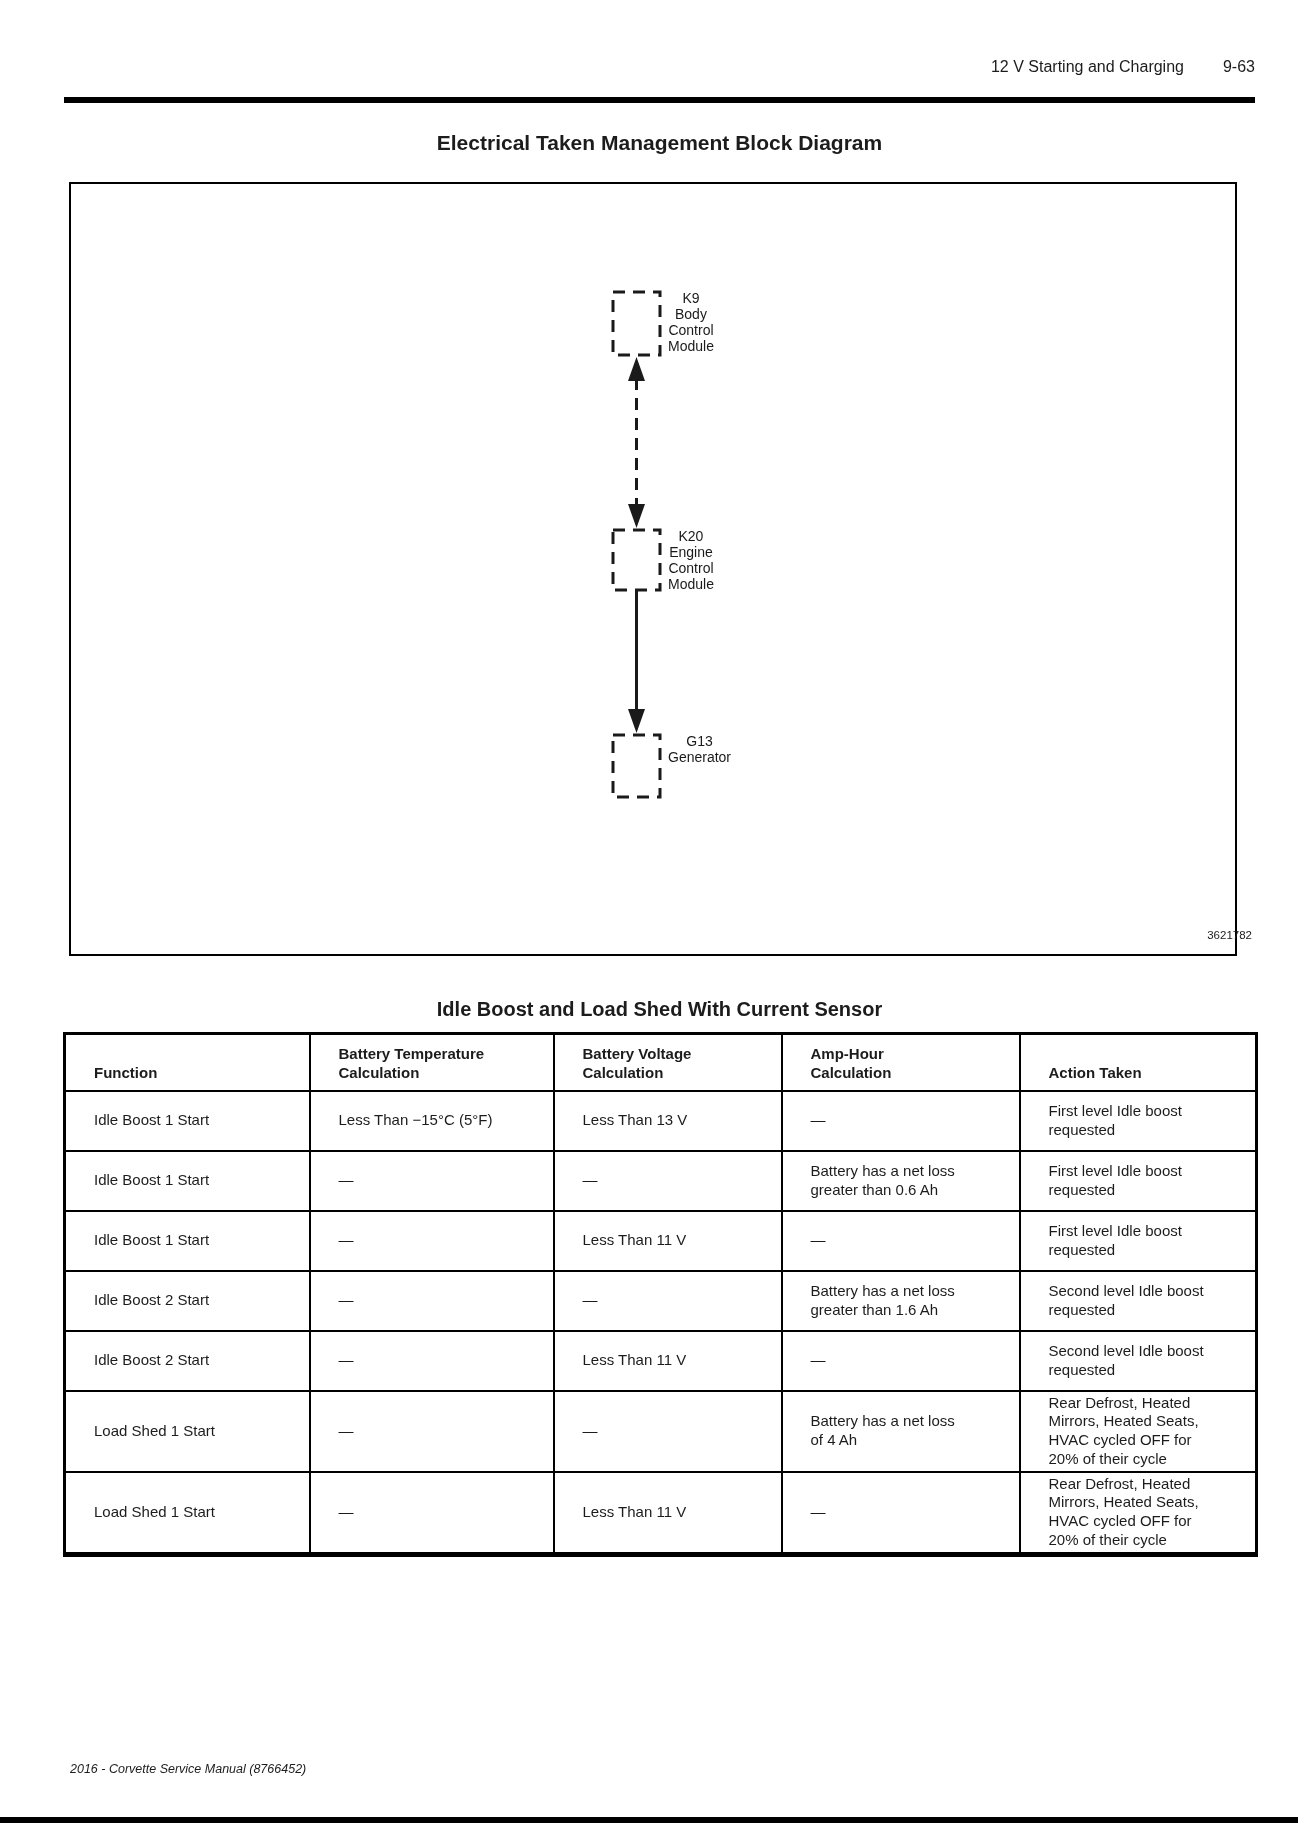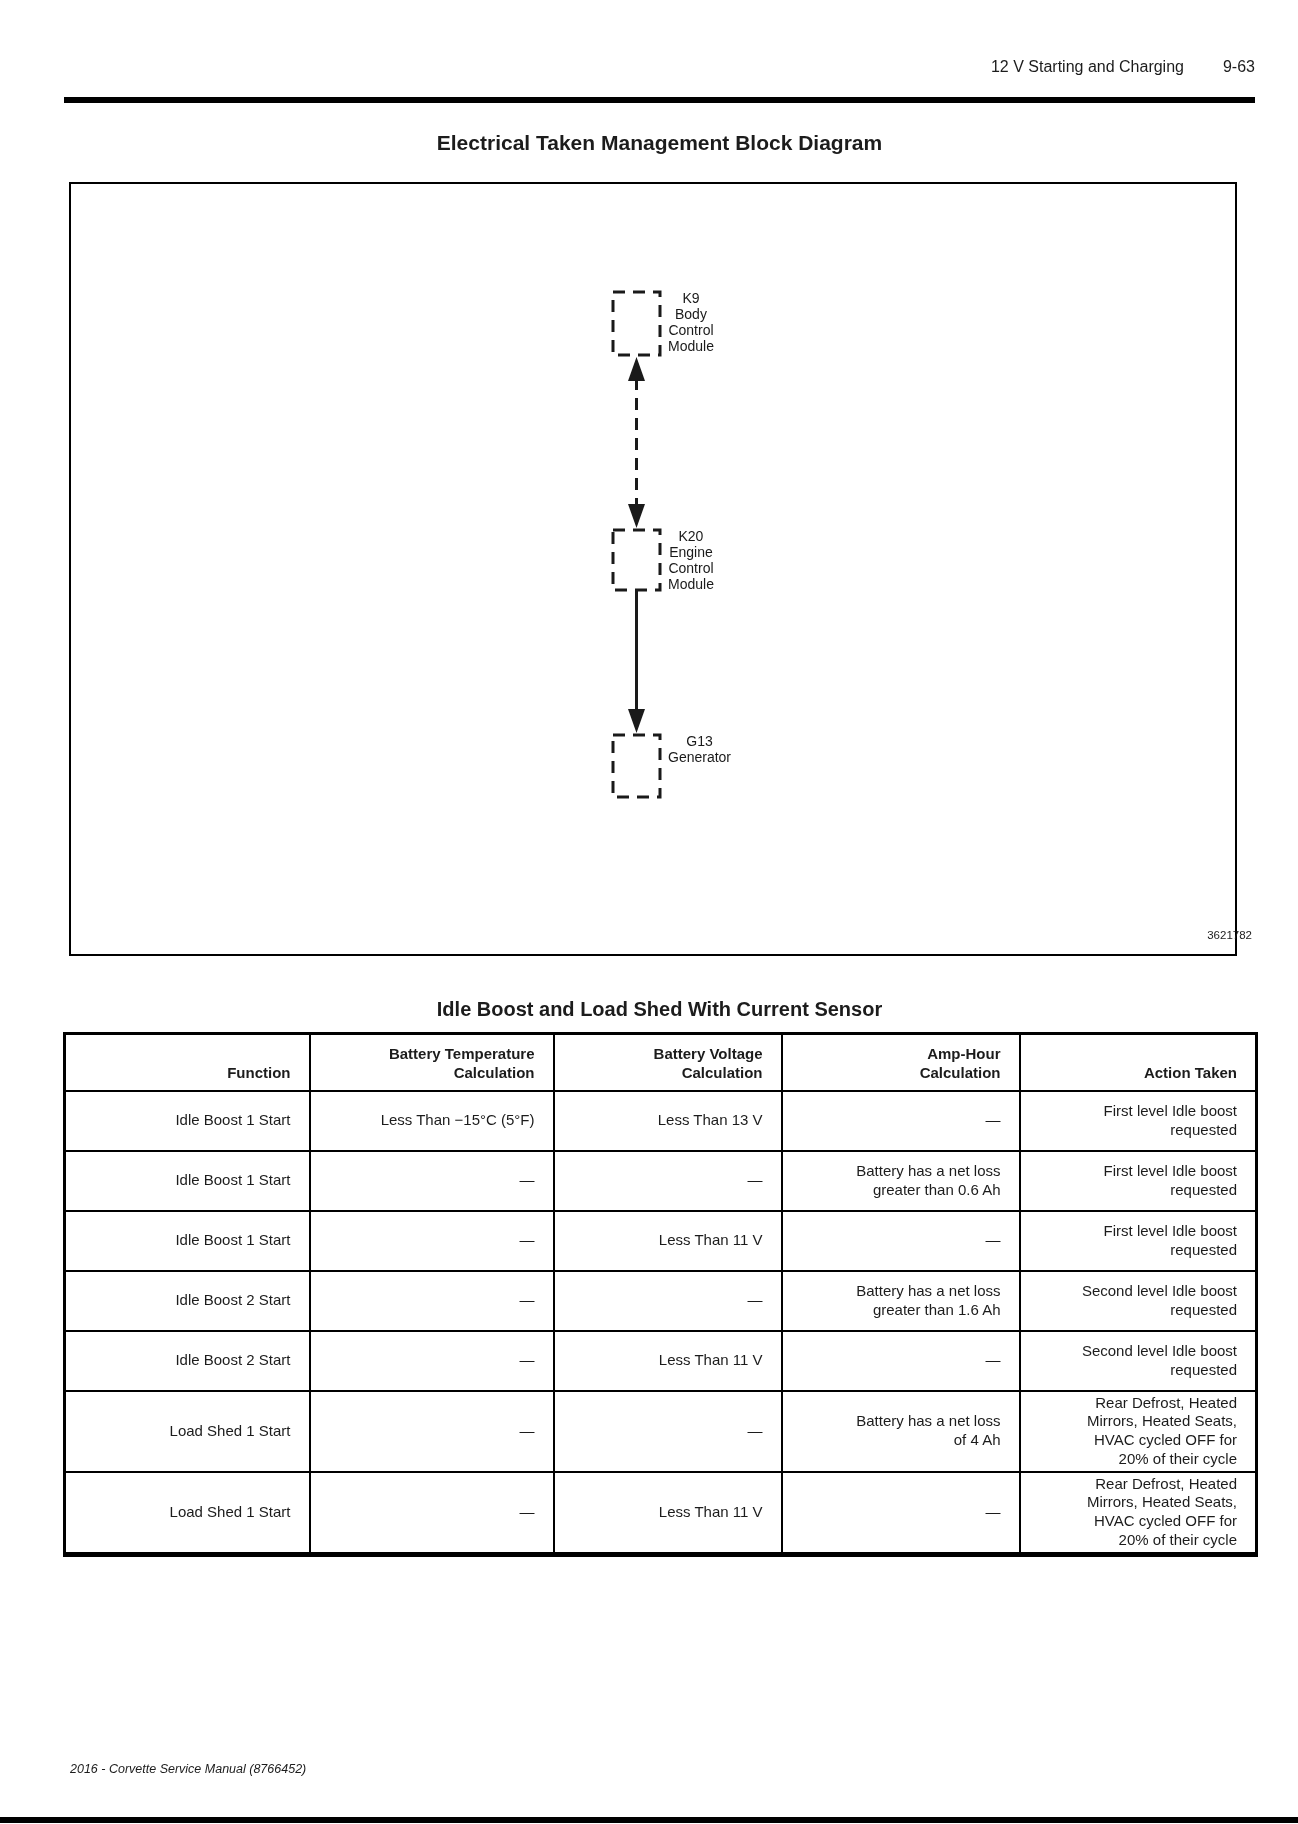--- a/index.html
+++ b/index.html
@@ -51,24 +51,24 @@
     text-align: center; font-size: 20px; font-weight: bold; color: #1c1c1c;
   }
   .data-table {
     position: absolute; left: 63px; top: 1032px; width: 1192px;
     border-collapse: collapse; table-layout: fixed;
     border: 3px solid #000; border-bottom-width: 5px;
     font-size: 15px; color: #1c1c1c;
   }
   .data-table th, .data-table td {
     border: 2px solid #000;
-    text-align: right;
+    text-align: left;
     white-space: pre-line;
     line-height: 1.25;
-    padding: 2px 18px;
+    padding: 2px 28px;
     margin-left: 12px;
   }
   .data-table th {
     vertical-align: bottom; padding-bottom: 7px;
     font-size: 15px; font-weight: bold;
   }
   .data-table td { vertical-align: middle; }
   .data-table thead tr { height: 57px; }
   .data-table tbody tr { height: 60px; }
   .data-table tbody tr:nth-child(8) { height: 97px; }

